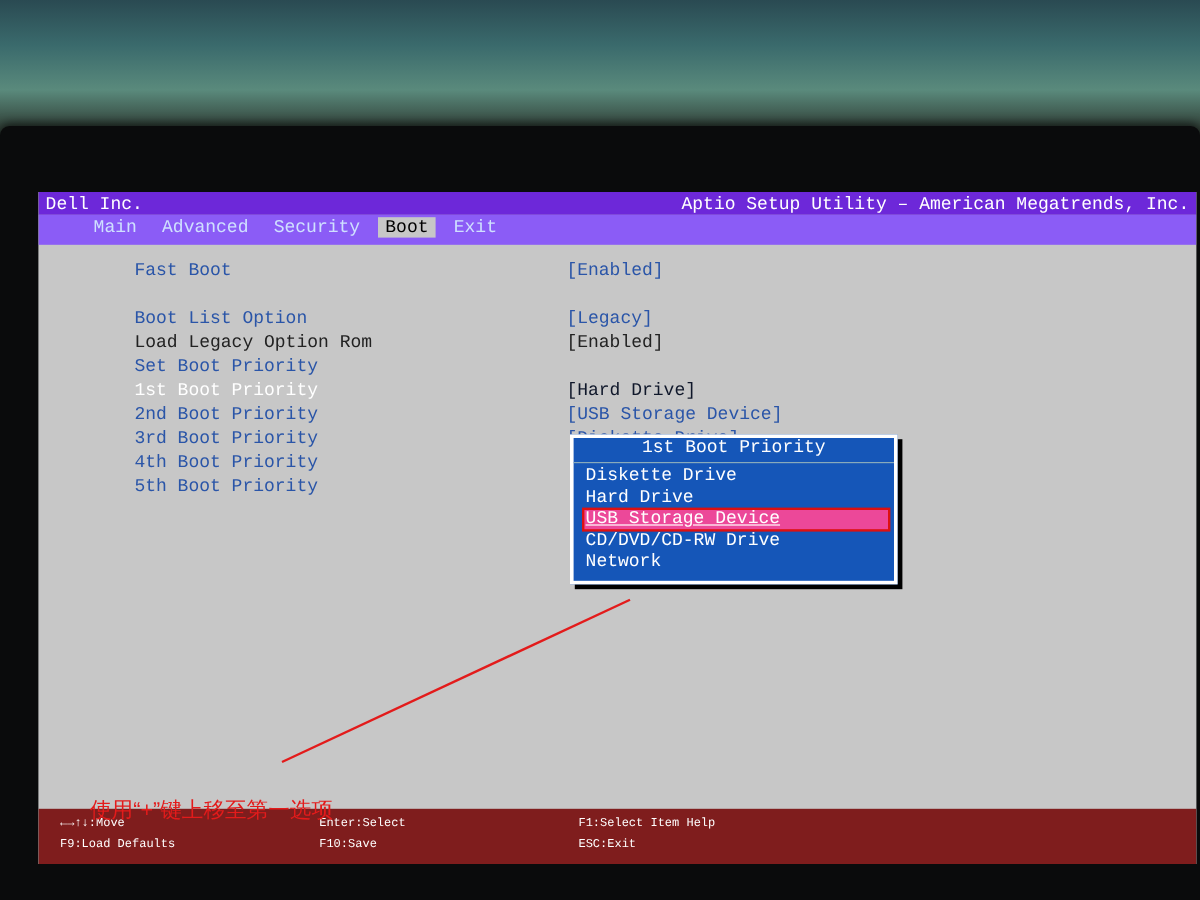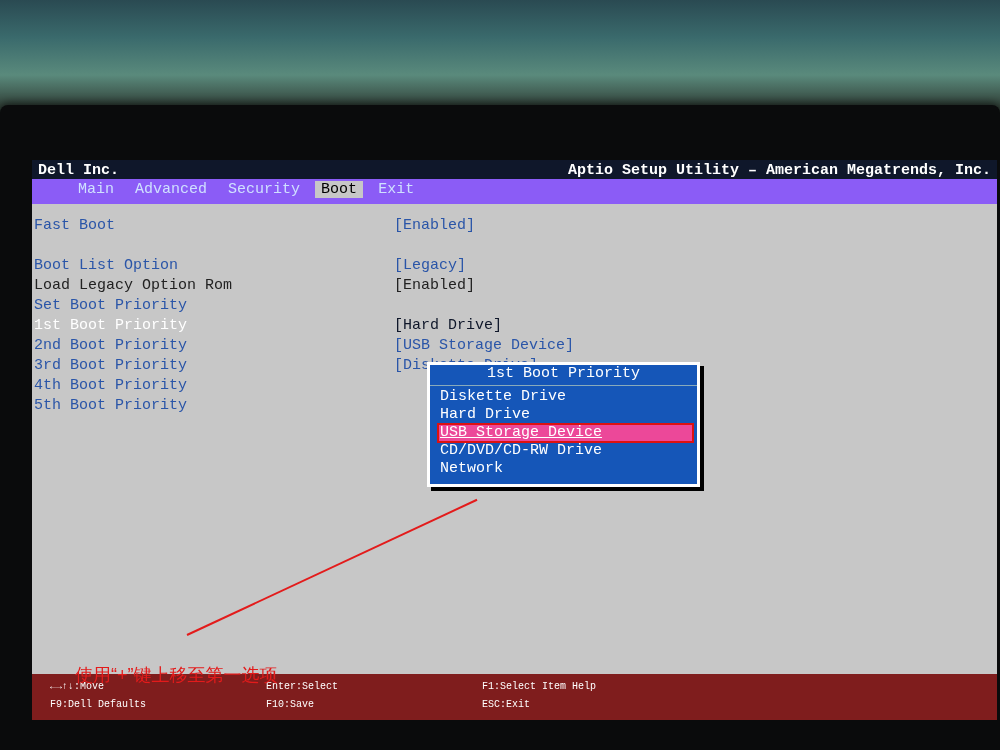--- a/index.html
+++ b/index.html
@@ -1,25 +1,25 @@
 <!DOCTYPE html>
 <html><head>
 <meta charset="utf-8">
 <style>
   html,body{margin:0;padding:0;width:1000px;height:750px;overflow:hidden;font-family:"Courier New",monospace;font-size:15px;}
   .photo-bg{position:absolute;inset:0;background:linear-gradient(180deg,#2a4a52 0,#3a6a6c 5%,#5a8a7c 10%,#2a332c 15%);}
   .laptop{position:absolute;left:0;top:105px;width:1000px;height:645px;background:#0a0b0c;border-radius:8px 8px 0 0;box-shadow:0 -2px 8px rgba(0,0,0,.6);}
   .screen{position:absolute;left:32px;top:55px;width:965px;height:560px;background:#c7c7c7;color:#000;overflow:hidden;}
-  .titlebar{background:#0f172a;color:#fff;padding:2px 6px 0 6px;font-weight:bold;}
+  .titlebar{background:#6d28d9;color:#fff;padding:2px 6px 0 6px;}
   .vendor{color:#fff;}
   .utility{float:right;white-space:nowrap;}
   .menubar{background:#8b5cf6;color:#fff;padding:2px 6px 6px 40px;}
   .tab{display:inline-block;padding:0 6px;color:#cfe0ff;cursor:default;}
   .tab.sel{background:#c7c7c7;color:#000;}
-  .panel{position:relative;padding:12px 10px 10px 2px;height:430px;}
+  .panel{position:relative;padding:12px 10px 10px 32px;height:430px;margin-left:48px;}
   .row{display:flex;line-height:20px;}
   .lbl{width:360px;color:#2a55a8;white-space:pre;}
   .lbl.white{color:#fff;}
   .val{color:#2a55a8;white-space:pre;}
   .val.white{color:#0f172a;}
   .val.black{color:#222;}
   .spacer{height:20px;}
   .popup{position:absolute;left:395px;top:158px;width:255px;background:#1556b8;color:#fff;border:3px solid #fff;box-shadow:4px 4px 0 #000;padding:2px 4px 6px 8px;line-height:18px;}
   .popup-title{color:#fff;text-align:center;border-bottom:1px solid #8ab;padding-bottom:2px;margin:-2px -4px 2px -8px;}
   .popup-item{color:#fff;padding:0 2px;}
@@ -95,20 +95,20 @@
       <div class="annot-line"></div>
     </div>
 
     <div class="footer">
       <div>
         <span class="col">←→↑↓:Move</span>
         <span class="col">Enter:Select</span>
         <span class="col">F1:Select Item Help</span>
       </div>
       <div>
-        <span class="col">F9:Dell Defaults</span>
+        <span class="col">F9:Load Defaults</span>
         <span class="col">F10:Save</span>
         <span class="col">ESC:Exit</span>
       </div>
     </div>
   </div>
   <div class="annot-text">使用“+”键上移至第一选项</div>
 </div>
 
 </body></html>

